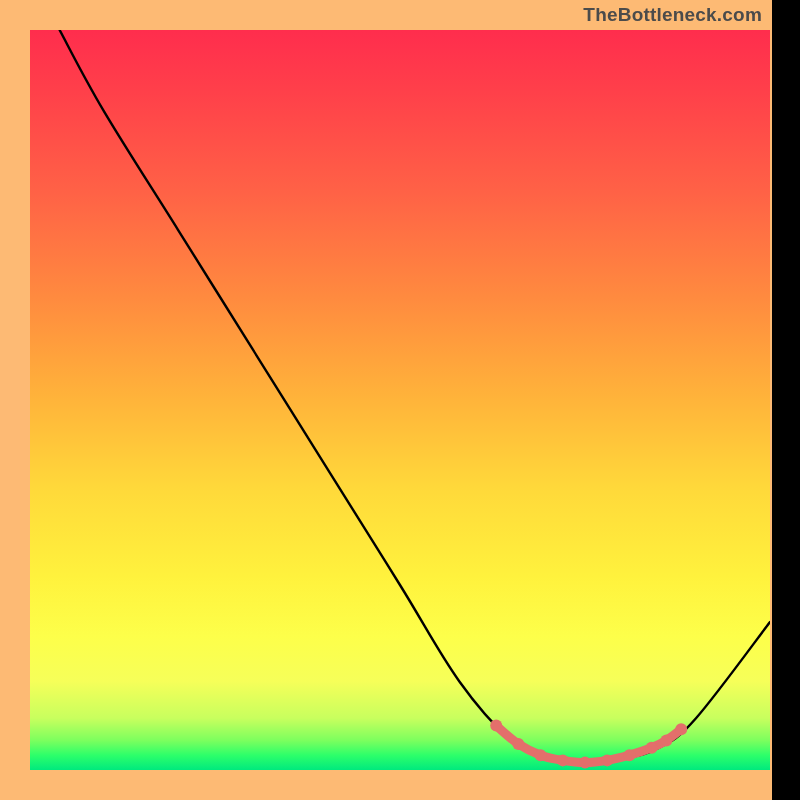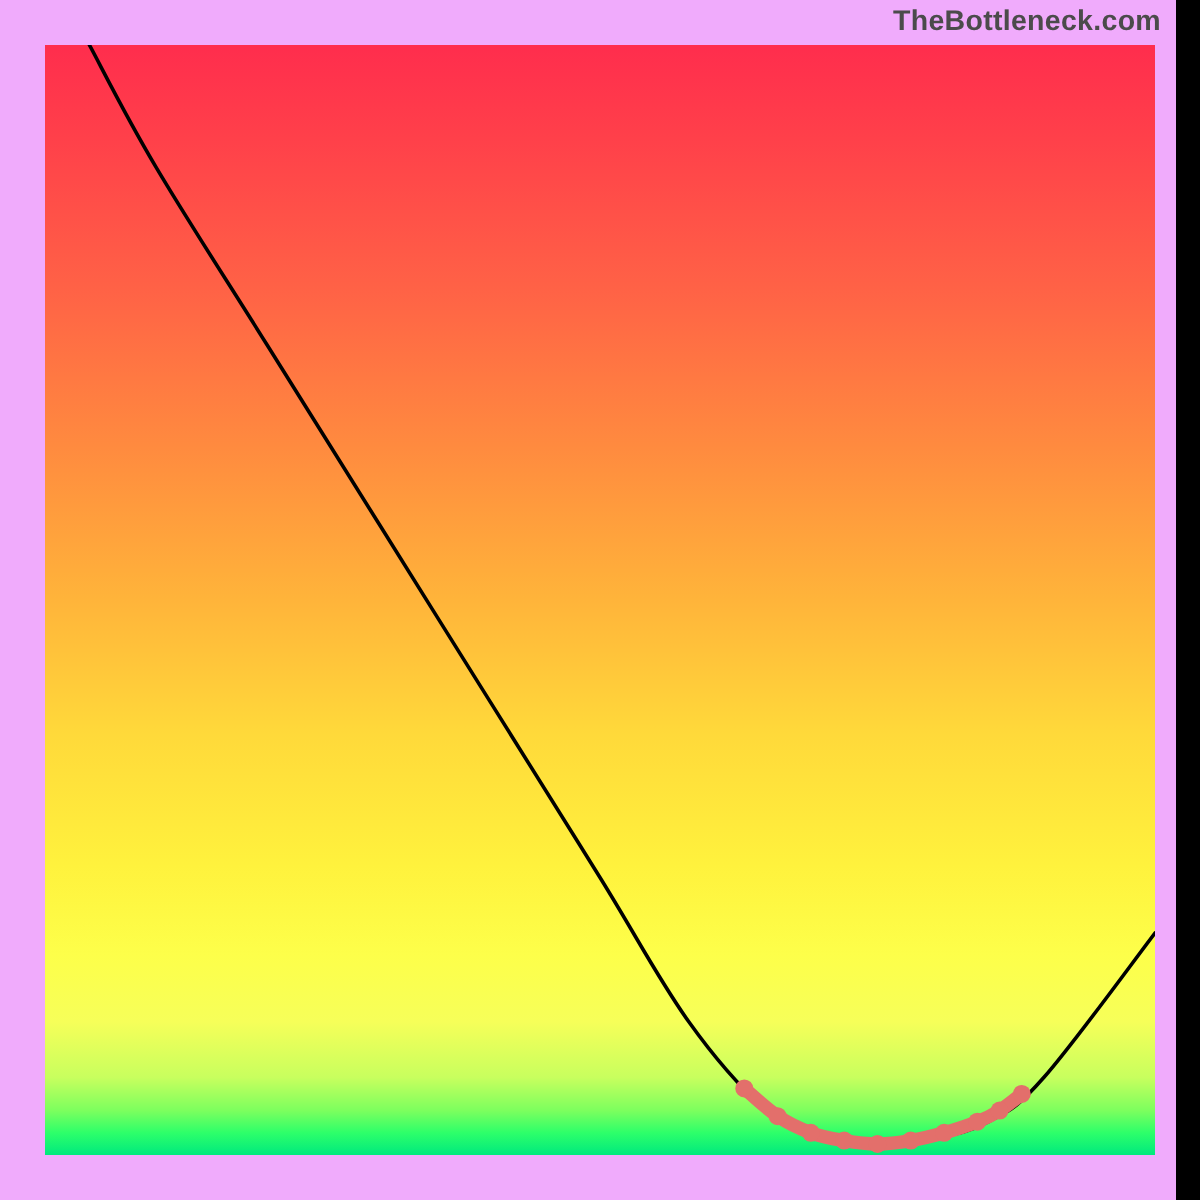--- a/index.html
+++ b/index.html
@@ -8,22 +8,21 @@
     width: 800px;
     height: 800px;
     background: #000;
     font-family: Arial, Helvetica, sans-serif;
     overflow: hidden;
   }
   .stage {
     position: relative;
     width: 772px;
     height: 800px;
-    background: #f0abfc;
-    padding-left: 12px;
+    background: #fdba74;
   }
   .watermark {
     position: absolute;
     top: 4px;
     right: 10px;
     color: #4b4b4b;
     font-size: 19px;
     font-weight: 600;
     letter-spacing: 0.2px;
     user-select: none;

